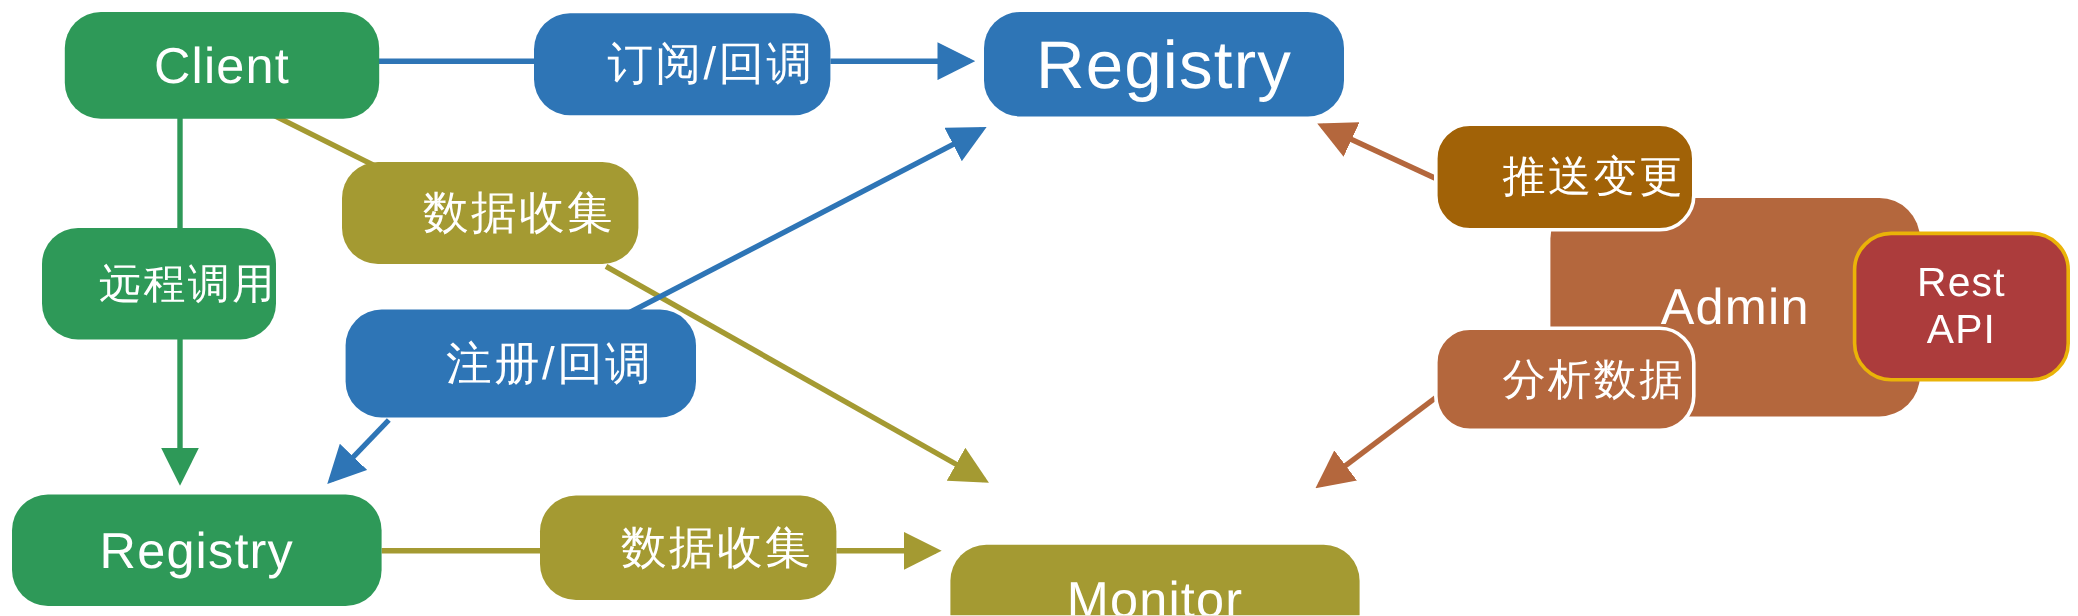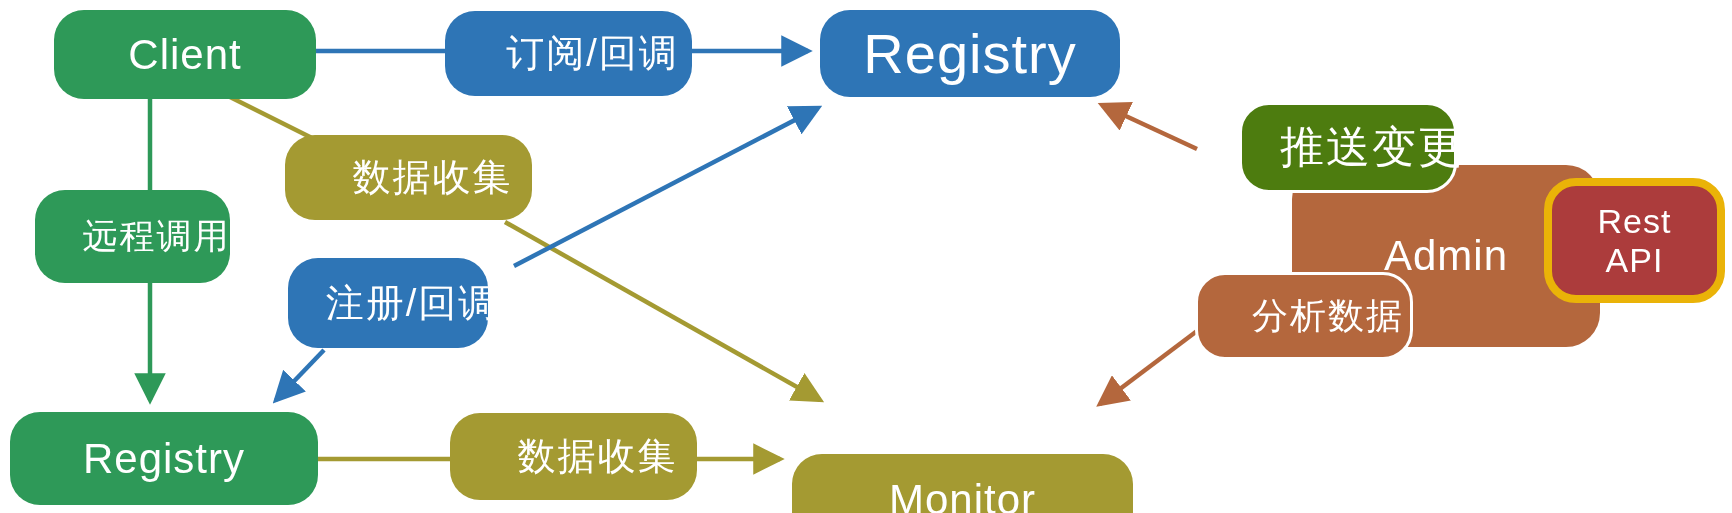--- a/index.html
+++ b/index.html
@@ -22,28 +22,28 @@
     white-space:nowrap;
   }
   .cn{letter-spacing:2px;padding-left:48px;}
   .overlay{z-index:3;}
   
   #client        {left:10px;  top:10px;  width:262px; height:89px;  background:#2E9958; font-size:42px;margin-left:44px;}
   #label-subscribe{left:445px; top:11px;  width:247px; height:85px;  background:#2E75B6; font-size:38px;}
   #registry      {left:820px; top:10px;  width:300px; height:87px;  background:#2E75B6; font-size:56px;}
   #label-collect-top{left:285px;top:135px;width:247px; height:85px;  background:#A49A32; font-size:38px;}
   #label-remote  {left:35px;  top:190px; width:195px; height:93px;  background:#2E9958; font-size:35px;}
-  #label-register{left:288px; top:258px; width:200px; height:90px;  background:#2E75B6; font-size:38px;}
+  #label-register{left:288px; top:258px; width:292px; height:90px;  background:#2E75B6; font-size:38px;}
   #service       {left:10px;  top:412px; width:308px; height:93px;  background:#2E9958; font-size:42px;}
   #label-collect-bottom{left:450px;top:413px;width:247px;height:87px;background:#A49A32;font-size:38px;}
   #monitor       {left:792px; top:413px; width:341px; height:92px;  background:#A49A32; font-size:42px;margin-top:41px;}
   #admin         {left:1244px;top:165px; width:308px; height:182px; background:#B4673D; font-size:42px; border-radius:34px;margin-left:48px;}
-  #label-push    {left:1239px;top:102px; width:218px; height:91px;  background:#4d7c0f; font-size:44px; border:3px solid #fff;}
+  #label-push    {left:1195px;top:102px; width:218px; height:91px;  background:#a16207; font-size:36px; border:3px solid #fff;}
   #label-analyze {left:1195px;top:272px; width:218px; height:88px;  background:#B4673D; font-size:36px; border:3px solid #fff;}
-  #rest-api      {left:1544px;top:178px; width:181px; height:125px; background:#AC3C3C; font-size:34px; border:8px solid #eab308; border-radius:32px; flex-direction:column; line-height:1.12;}
+  #rest-api      {left:1544px;top:193px; width:181px; height:125px; background:#AC3C3C; font-size:34px; border:3px solid #eab308; border-radius:32px; flex-direction:column; line-height:1.12;}
 </style>
 </head>
 <body>
 
 <div id="canvas">
 
   <svg id="edges" width="1732" height="513">
     <defs>
       <marker id="ah-blue" viewBox="0 0 10 10" refX="8.5" refY="5" markerWidth="7" markerHeight="7" orient="auto">
         <path d="M0 0 L10 5 L0 10 z" fill="#2E75B6"></path>

